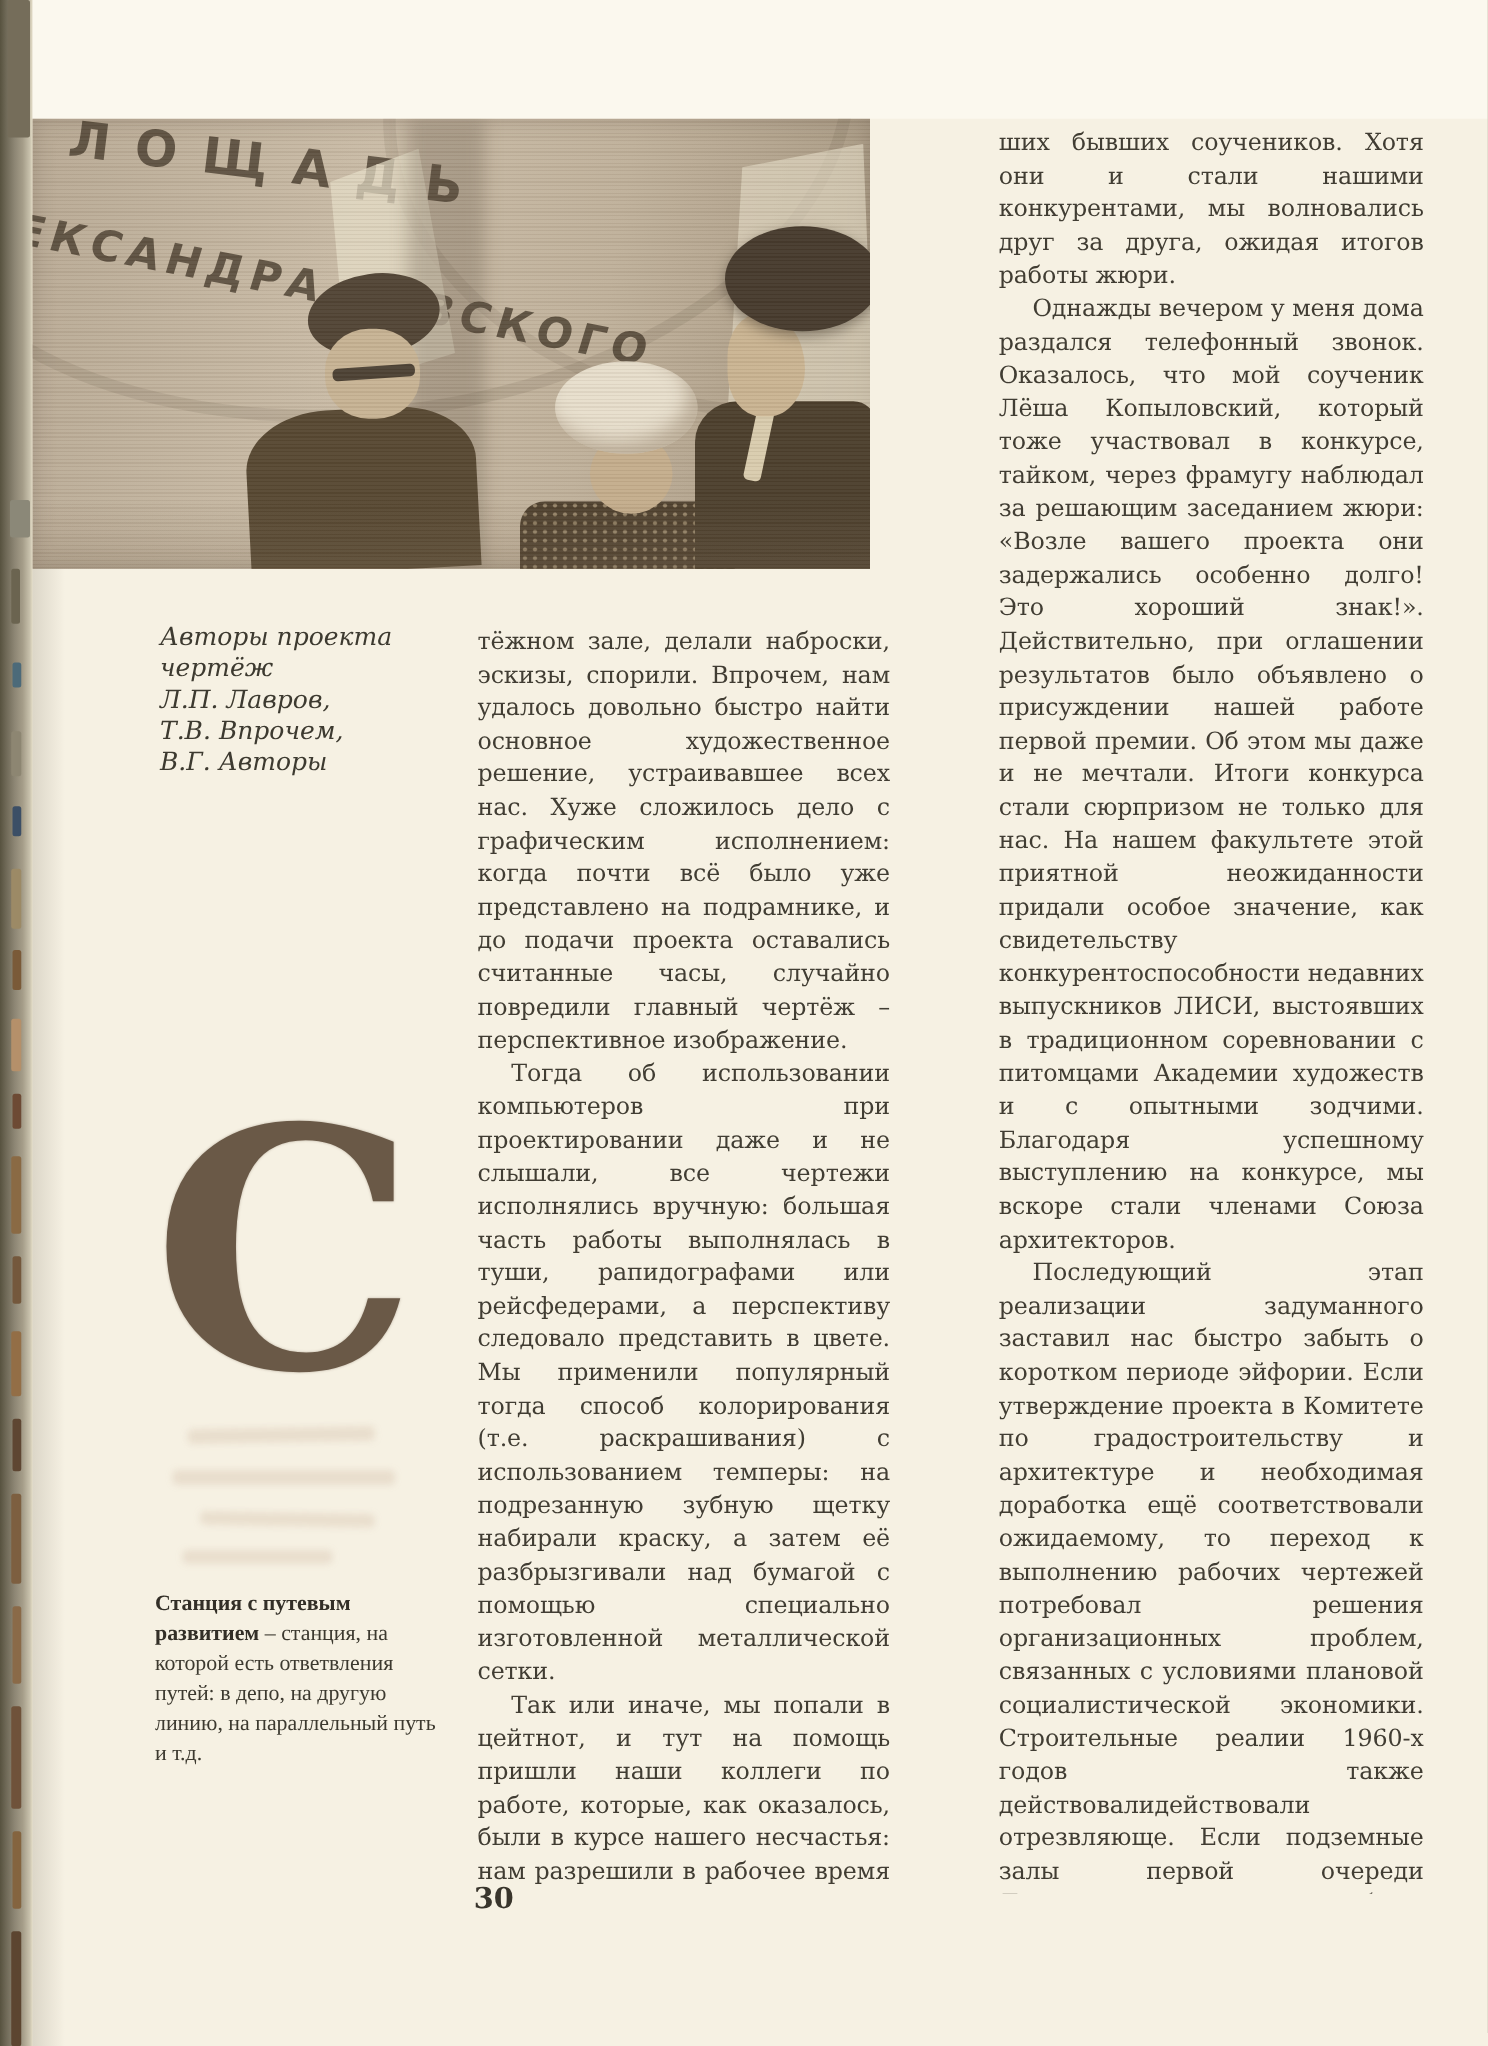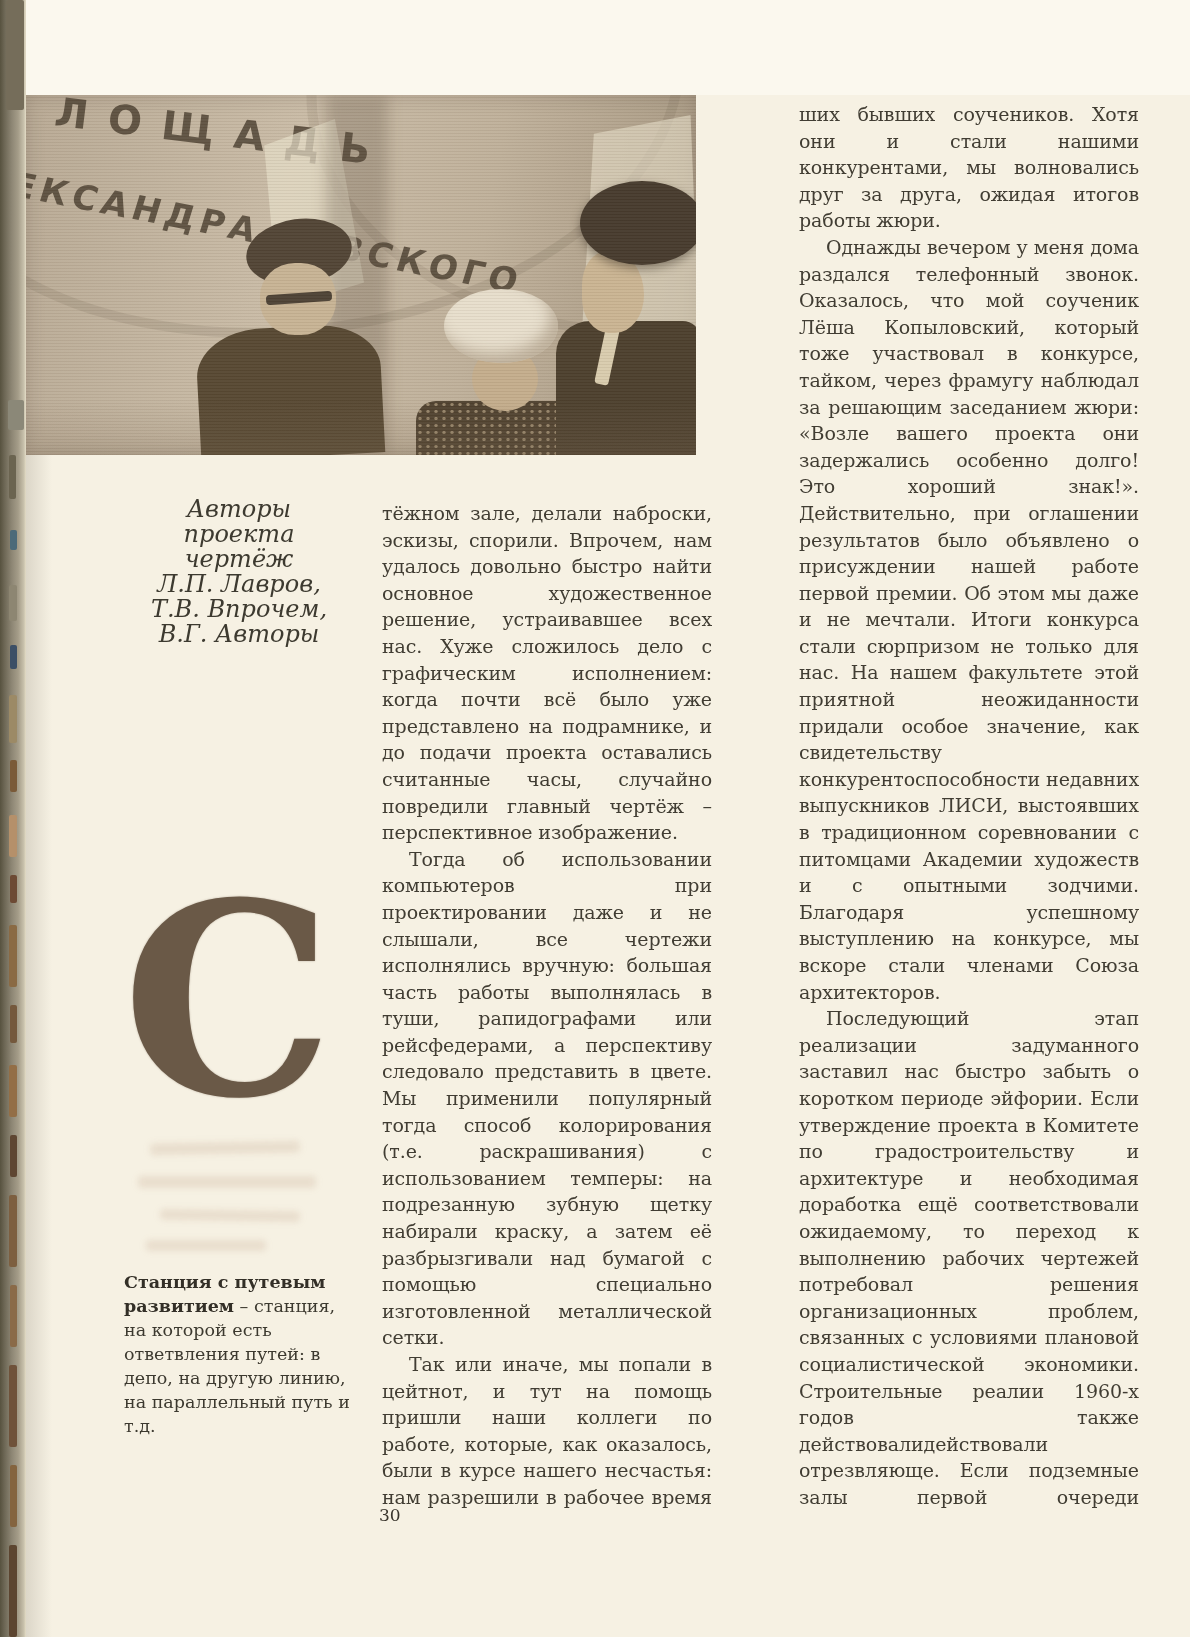--- a/index.html
+++ b/index.html
@@ -39,39 +39,39 @@
   .wm-coat{left:390px;top:306px;width:172px;height:56px;border-radius:20px 20px 0 0;background:#4b3d2b;
            background-image:radial-gradient(rgba(205,185,150,.55) 1.2px,transparent 2.2px);background-size:8px 7px;}
   
   .rm-hat{left:554px;top:86px;width:124px;height:84px;border-radius:50%;background:#43372a;box-shadow:0 4px 10px rgba(60,50,38,.5);}
   .rm-face{left:556px;top:156px;width:62px;height:82px;border-radius:46% 60% 52% 48%;background:#c9b391;}
   .rm-coat{left:530px;top:226px;width:144px;height:136px;border-radius:24% 12% 0 0;background:#493c2a;}
   .rm-collar{left:574px;top:232px;width:14px;height:58px;background:#d8cbad;transform:rotate(12deg);border-radius:4px;}
   .photo-grain{position:absolute;inset:0;background:repeating-linear-gradient(0deg,rgba(92,76,58,.07) 0 1px,rgba(255,250,238,.05) 1px 3px);}
   .photo-floor{position:absolute;left:0;bottom:0;width:100%;height:56px;background:linear-gradient(rgba(120,102,80,0),rgba(120,102,80,.22));}
   
-  .caption{position:absolute;left:128px;top:497px;width:222px;text-align:center;font-style:italic;
-           font-size:24px;line-height:25px;color:#3d3a30;}
+  .caption{position:absolute;left:128px;top:497px;width:222px;text-align:left;font-style:italic;
+           font-size:20px;line-height:25px;color:#3d3a30;}
   
   .dropcap{position:absolute;left:122px;top:868px;font-size:266px;line-height:1;font-weight:bold;
            color:#6a5947;text-shadow:0 0 2px rgba(106,89,71,.45);}
   
   .bleed{position:absolute;background:rgba(168,126,94,.16);filter:blur(3px);border-radius:4px;}
   
   .defs{position:absolute;left:124px;top:1270px;width:232px;font-size:17.5px;line-height:24px;color:#3c392f;}
-  .defs .entry{margin:0 0 16px 0;}
+  .defs .entry{margin:0 0 16px 0;font-family:Liberation Serif, serif;}
   .defs b{color:#332f27;}
   
   .col{position:absolute;font-size:19px;line-height:26.6px;text-align:justify;letter-spacing:-.1px;overflow:hidden;}
   .col-mid{left:382px;top:500px;width:330px;height:1008px;}
   .col-right{left:762px;top:101px;width:340px;height:1414px;margin-left:37px;}
   .col p{margin:0;}
   .col p.ind{text-indent:27px;}
   
-  .pagenum{position:absolute;left:379px;top:1505px;font-size:17px;font-weight:normal;color:#39352c;}
+  .pagenum{position:absolute;left:379px;top:1505px;font-size:23px;font-weight:bold;color:#39352c;}
 </style>
 </head>
 <body>
 
 <div class="page">
 
   <div class="gutter">
     <div id="speckles">
         <div class="speck" style="left: 6px; top: 0px; width: 18px; height: 110px; background: rgb(117, 109, 90);"></div>
         <div class="speck" style="left: 8px; top: 400px; width: 16px; height: 30px; background: rgb(139, 136, 120);"></div>

